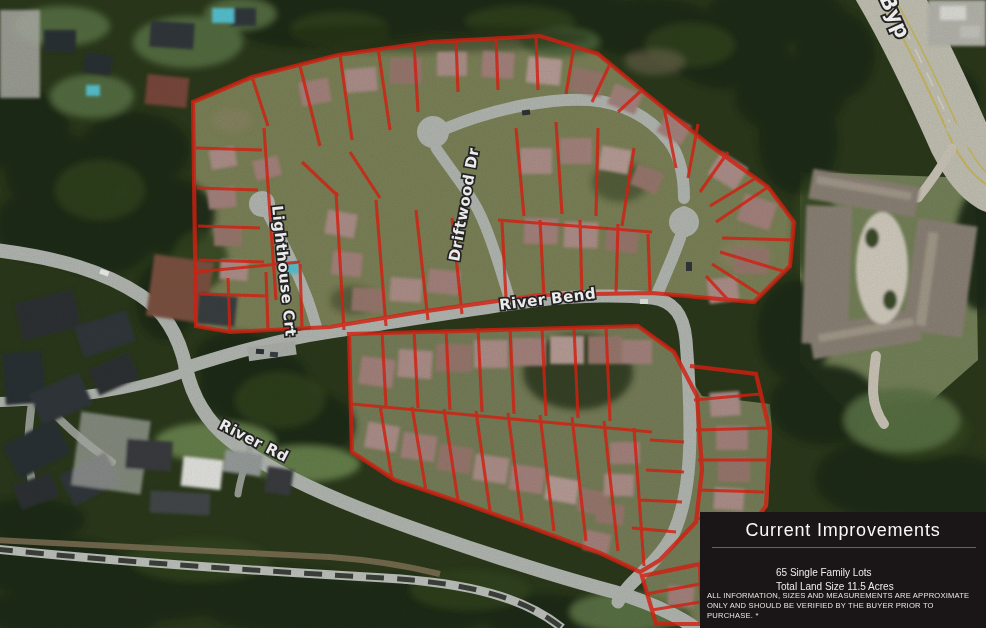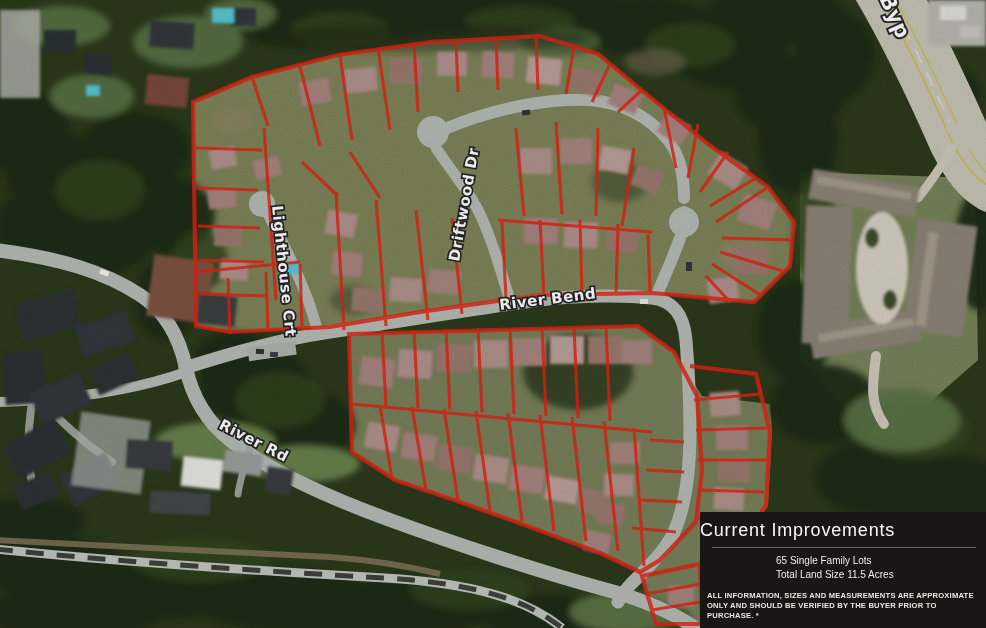--- a/index.html
+++ b/index.html
@@ -14,28 +14,28 @@
     font-weight:bold;fill:#ffffff;stroke:#262626;stroke-width:3.4px;
     paint-order:stroke;letter-spacing:.5px;font-size:15px;
   }
   .maplabel.big{font-size:21px;stroke-width:3.8px;}
   
   .panel{
     position:absolute;left:700px;top:512px;width:286px;height:116px;
     background:#1a1516;color:#f3f1f0;box-sizing:border-box;
   }
   .panel-title{
-    margin-top:8px;text-align:left;font-size:18px;font-weight:400;
+    margin-top:8px;text-align:center;font-size:18px;font-weight:400;
     letter-spacing:.8px;color:#faf8f7;
   }
   .panel-divider{border:none;border-top:1px solid #676160;margin:6px 10px 0 12px;}
-  .panel-lines{margin-top:6px;padding-left:76px;font-size:10px;line-height:14px;color:#eeeceb;}
+  .panel-lines{margin-top:18px;padding-left:76px;font-size:10px;line-height:14px;color:#eeeceb;}
   .panel-disclaimer{
     position:absolute;left:7px;right:6px;bottom:7px;
-    font-size:7.6px;line-height:10px;letter-spacing:.2px;color:#e9e6e4;font-weight:bold;
+    font-size:7.6px;line-height:10px;letter-spacing:.2px;color:#e9e6e4;
   }
 </style>
 </head>
 <body>
 
 <div class="stage">
 <svg width="986" height="628" viewBox="0 0 986 628">
   <defs>
     <filter id="soft">
           <feGaussianBlur stdDeviation="3"></feGaussianBlur>

